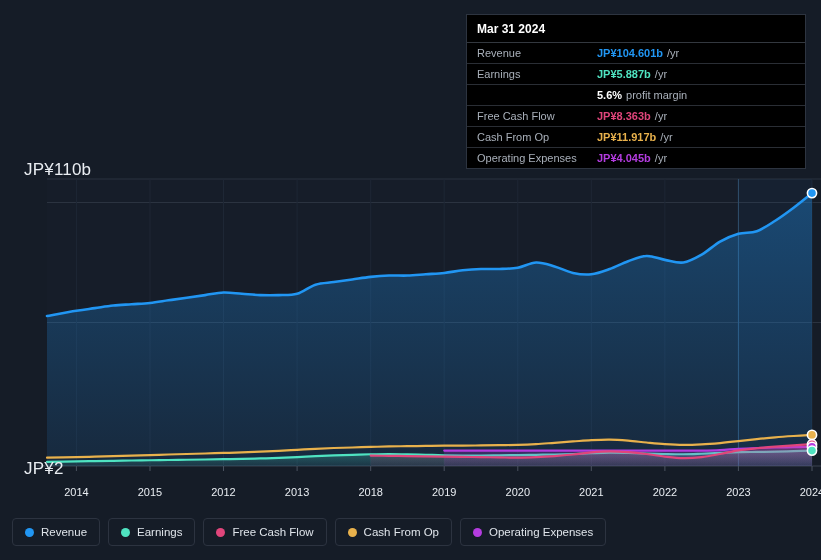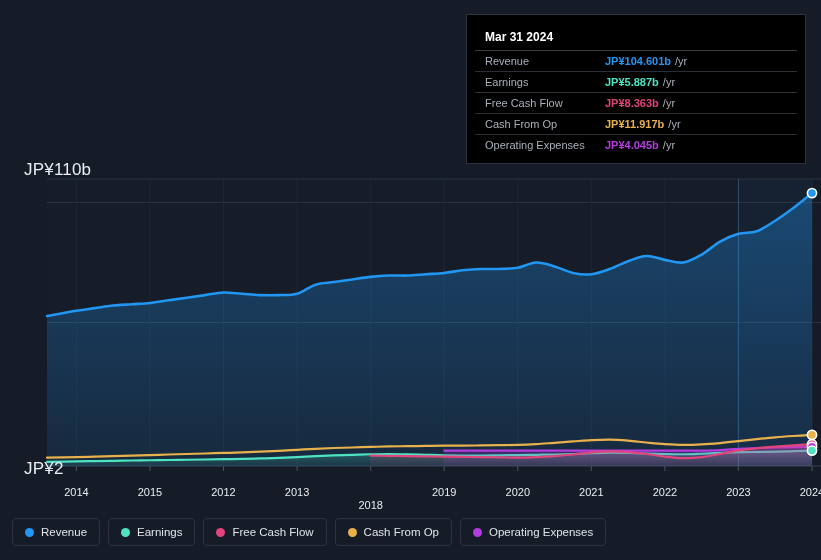--- a/index.html
+++ b/index.html
@@ -46,21 +46,21 @@
     white-space: nowrap;
   }
 
   
   #tooltip {
     position: absolute;
     left: 466px; top: 14px;
     width: 340px;
     background: #000000;
     border: 1px solid #2d3440;
-    padding: 8px;
+    padding: 0;
     font-size: 11px;
   }
   #tooltip .tt-date {
     color: #ffffff;
     font-weight: bold;
     font-size: 12px;
     padding: 7px 10px 6px 10px;
     border-bottom: 1px solid #33383f;
   }
   .tt-row {
@@ -188,21 +188,21 @@
       </svg>
   </div>
 
   <div class="axis-label" id="ylabel-top">JP¥110b</div>
   <div class="axis-label" id="ylabel-zero">JP¥2</div>
   <div id="xticks">
       <div class="xtick" style="left: 76.4px;">2014</div>
       <div class="xtick" style="left: 150px; text-align: center;">2015</div>
       <div class="xtick" style="left: 223.5px;">2012</div>
       <div class="xtick" style="left: 297.1px;">2013</div>
-      <div class="xtick" style="left: 370.7px; margin-top: 13px;">2018</div>
+      <div class="xtick" style="left: 370.7px;">2018</div>
       <div class="xtick" style="left: 444.2px;">2019</div>
       <div class="xtick" style="left: 517.8px;">2020</div>
       <div class="xtick" style="left: 591.3px;">2021</div>
       <div class="xtick" style="left: 664.9px;">2022</div>
       <div class="xtick" style="left: 738.4px;">2023</div>
       <div class="xtick" style="left: 812px;">2024</div>
     </div>
 
   <div id="tooltip">
     <div class="tt-date">Mar 31 2024</div>
@@ -211,20 +211,25 @@
           <div class="tt-key">Revenue</div>
           <span class="tt-val" style="color: rgb(33, 150, 243);">JP¥104.601b</span>
           <span class="tt-unit">/yr</span>
         </div>
         <div class="tt-row">
           <div class="tt-key">Earnings</div>
           <span class="tt-val" style="color: rgb(79, 227, 193);">JP¥5.887b</span>
           <span class="tt-unit">/yr</span>
         </div>
         <div class="tt-row">
+          <div class="tt-sub-key"></div>
+          <span class="tt-val" style="color: rgb(255, 255, 255);">5.6%</span>
+          <span class="tt-unit">profit margin</span>
+        </div>
+        <div class="tt-row">
           <div class="tt-key">Free Cash Flow</div>
           <span class="tt-val" style="color: rgb(224, 69, 123);">JP¥8.363b</span>
           <span class="tt-unit">/yr</span>
         </div>
         <div class="tt-row">
           <div class="tt-key">Cash From Op</div>
           <span class="tt-val" style="color: rgb(232, 177, 76);">JP¥11.917b</span>
           <span class="tt-unit">/yr</span>
         </div>
         <div class="tt-row">

